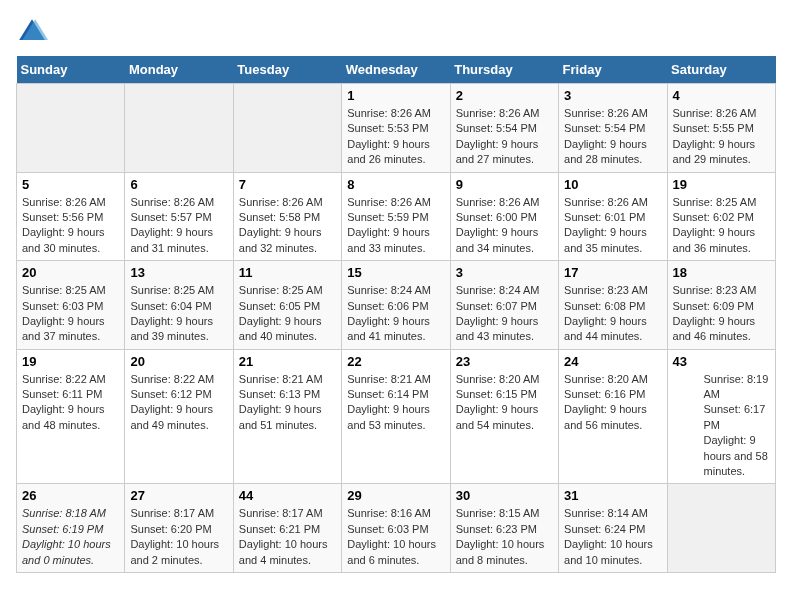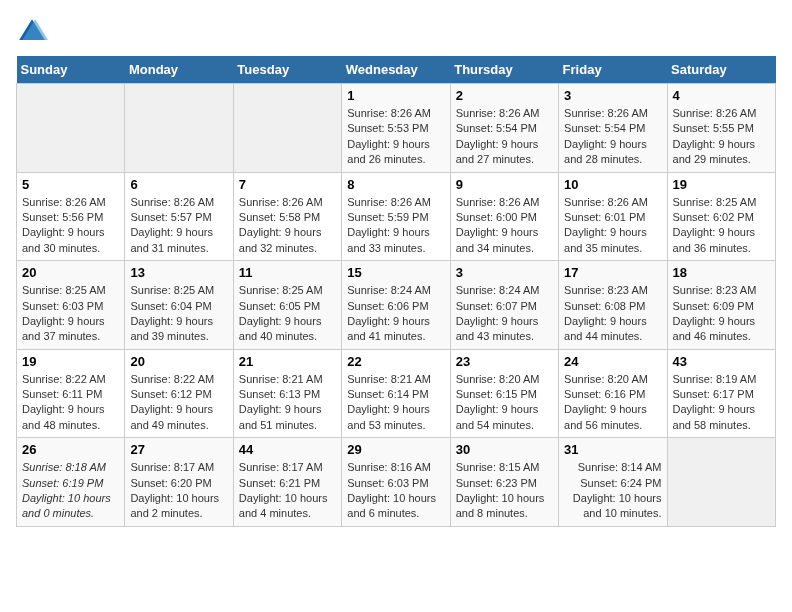--- a/index.html
+++ b/index.html
@@ -274,21 +274,21 @@
 Daylight: 9 hours and 54 minutes.</div>
         </td>
         <td>
           <span class="day-num">24</span>
           <div class="day-info" style="white-space: pre-line;">Sunrise: 8:20 AM
 Sunset: 6:16 PM
 Daylight: 9 hours and 56 minutes.</div>
         </td>
         <td>
           <span class="day-num">43</span>
-          <div class="day-info" style="white-space: pre-line;">Sunrise: 8:19 AM
+          <div class="day-info" style="white-space: pre-line; margin-left: 31px;">Sunrise: 8:19 AM
 Sunset: 6:17 PM
 Daylight: 9 hours and 58 minutes.</div>
         </td>
       </tr>
       <tr>
         <td>
           <span class="day-num">26</span>
           <div class="day-info" style="white-space: pre-line; font-style: italic;">Sunrise: 8:18 AM
 Sunset: 6:19 PM
 Daylight: 10 hours and 0 minutes.</div>
@@ -312,20 +312,20 @@
 Daylight: 10 hours and 6 minutes.</div>
         </td>
         <td>
           <span class="day-num">30</span>
           <div class="day-info" style="white-space: pre-line;">Sunrise: 8:15 AM
 Sunset: 6:23 PM
 Daylight: 10 hours and 8 minutes.</div>
         </td>
         <td>
           <span class="day-num">31</span>
-          <div class="day-info" style="white-space: pre-line; text-align: right;">Sunrise: 8:14 AM
+          <div class="day-info" style="white-space: pre-line;">Sunrise: 8:14 AM
 Sunset: 6:24 PM
 Daylight: 10 hours and 10 minutes.</div>
         </td>
         <td class="empty"></td>
       </tr>
     </tbody>
 </table>
 
 </body></html>

